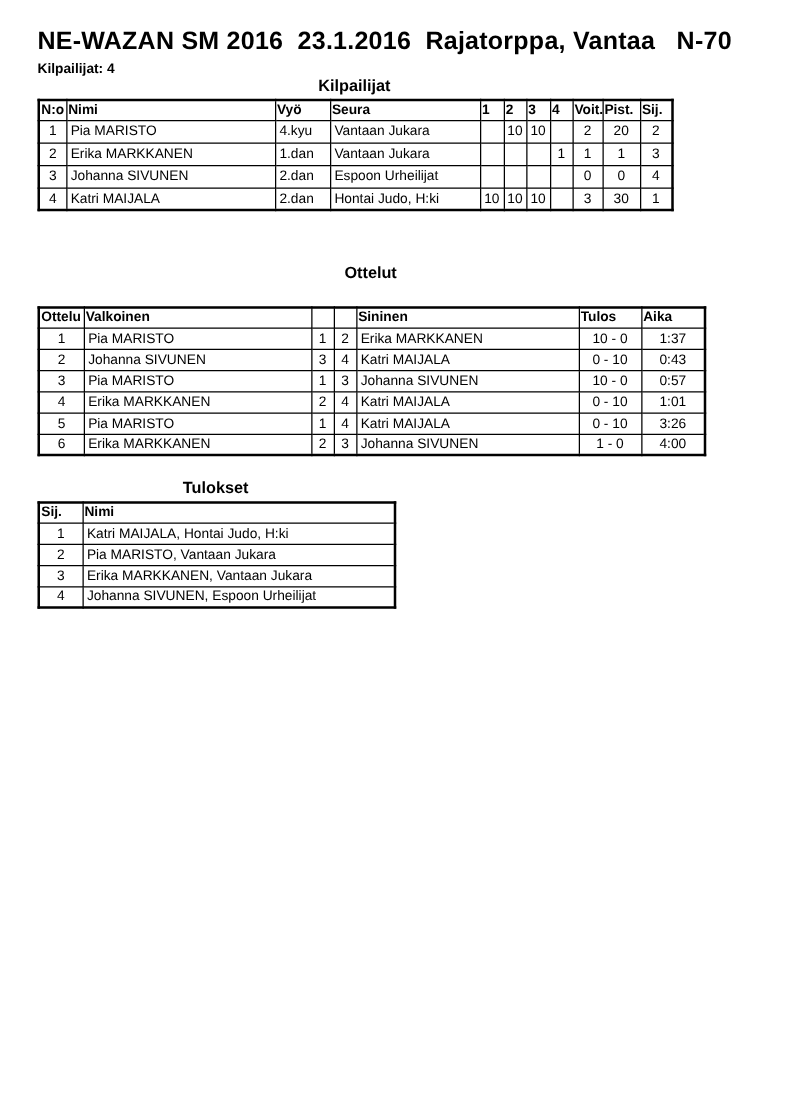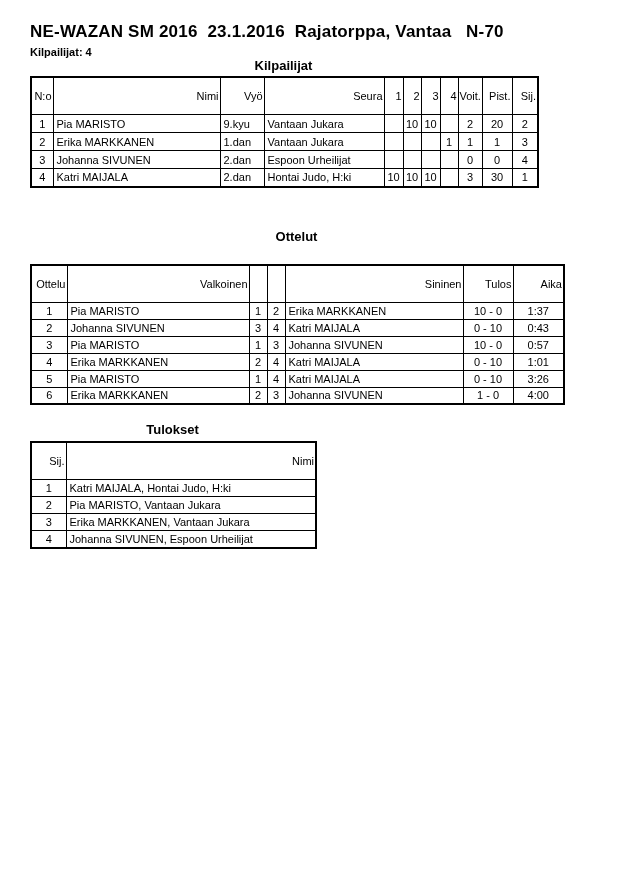--- a/index.html
+++ b/index.html
@@ -6,21 +6,21 @@
   html, body { background: #ffffff; }
   body {
     width: 630px; height: 891px;
     font-family: "Liberation Sans", "DejaVu Sans", sans-serif;
     color: #000;
     position: relative;
     overflow: hidden;
   }
   .page { padding: 22px 25px 0 30px; }
   .doc-title {
-    font-size: 17px;
+    font-size: 20px;
     font-weight: bold;
     white-space: pre;
     letter-spacing: 0.2px;
   }
   .count-line {
     text-align: left;
     font-size: 11px;
     font-weight: bold;
     margin-top: 4px;
     padding-right: 2px;
@@ -35,21 +35,21 @@
     table-layout: fixed;
     border: 2px solid #000;
     background: #fff;
   }
   th, td {
     border: 1px solid #000;
     font-size: 11px;
     white-space: nowrap;
     overflow: hidden;
   }
-  th { font-weight: normal; text-align: right; height: 16px; padding: 12px 1px; overflow: visible; }
+  th { font-weight: bold; text-align: left; height: 16px; padding: 1px 1px; overflow: visible; }
   td { height: 18px; padding: 0 3px; }
   td.c { text-align: center; padding: 0 1px; }
   td.l { text-align: left; }
 
   .title-competitors { width: 507px; }
   .t-competitors { width: 507px; margin-top: 3px; }
 
   .title-matches { margin-top: 41px; width: 533px; }
   .t-matches { width: 533px; margin-top: 20px; }
   .t-matches td { height: 17px; }
@@ -93,21 +93,21 @@
         <th>4</th>
         <th>Voit.</th>
         <th>Pist.</th>
         <th>Sij.</th>
       </tr>
     </thead>
     <tbody>
       <tr>
         <td class="c">1</td>
         <td class="l">Pia MARISTO</td>
-        <td class="l">9.kyu</td>
+        <td class="l">4.kyu</td>
         <td class="l">Vantaan Jukara</td>
         <td class="c"></td>
         <td class="c">10</td>
         <td class="c">10</td>
         <td class="c"></td>
         <td class="c">2</td>
         <td class="c">20</td>
         <td class="c">2</td>
       </tr>
       <tr>

